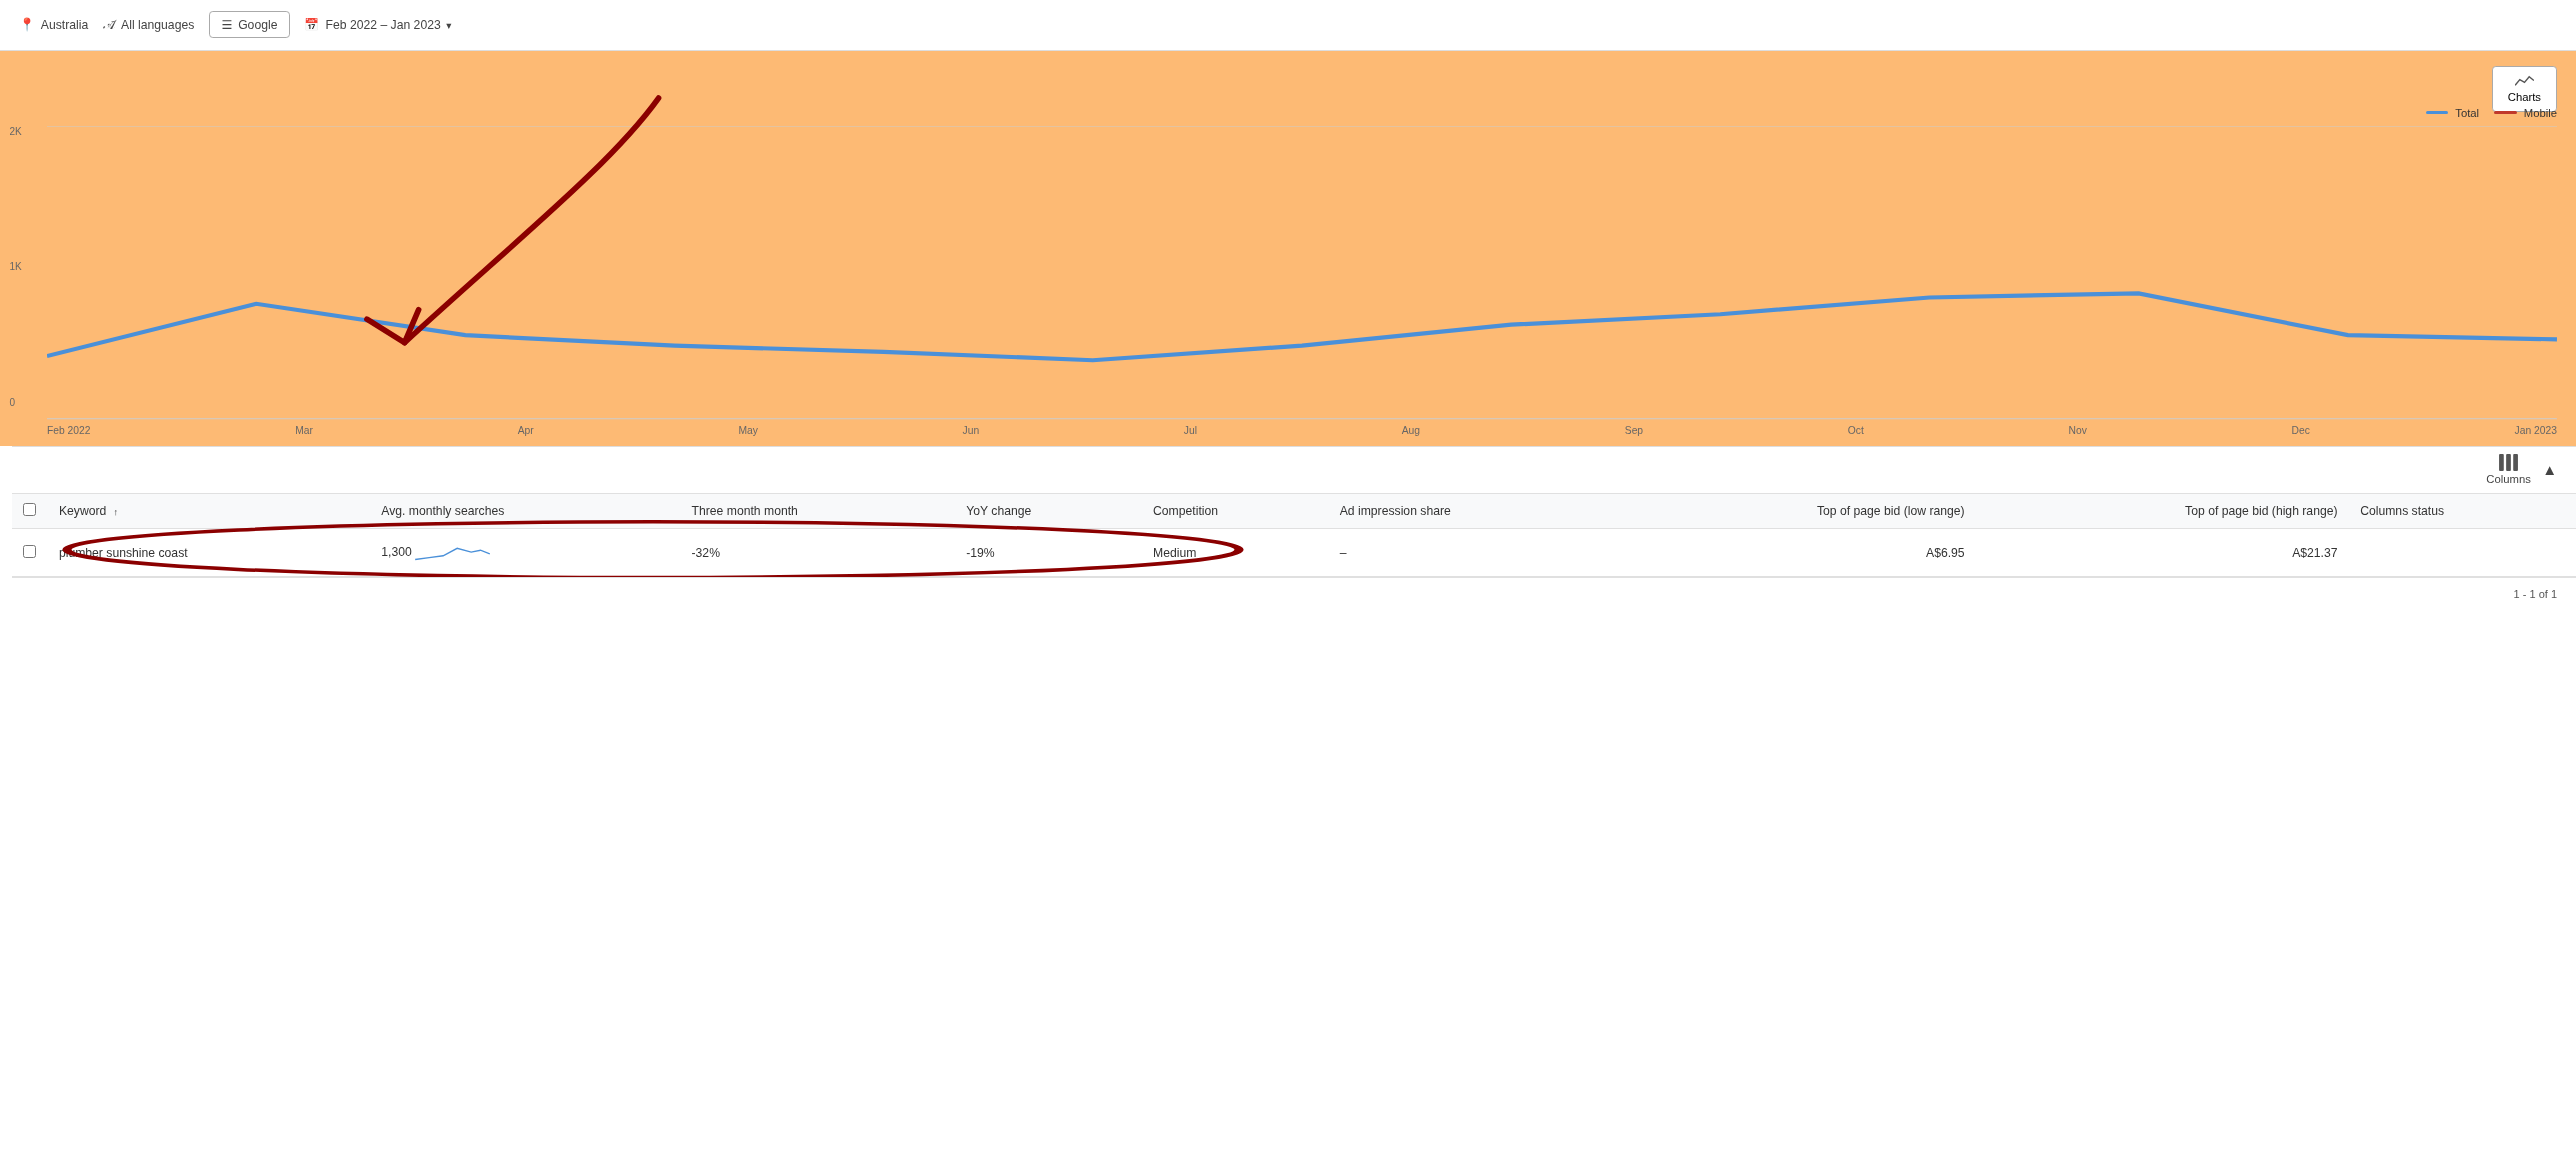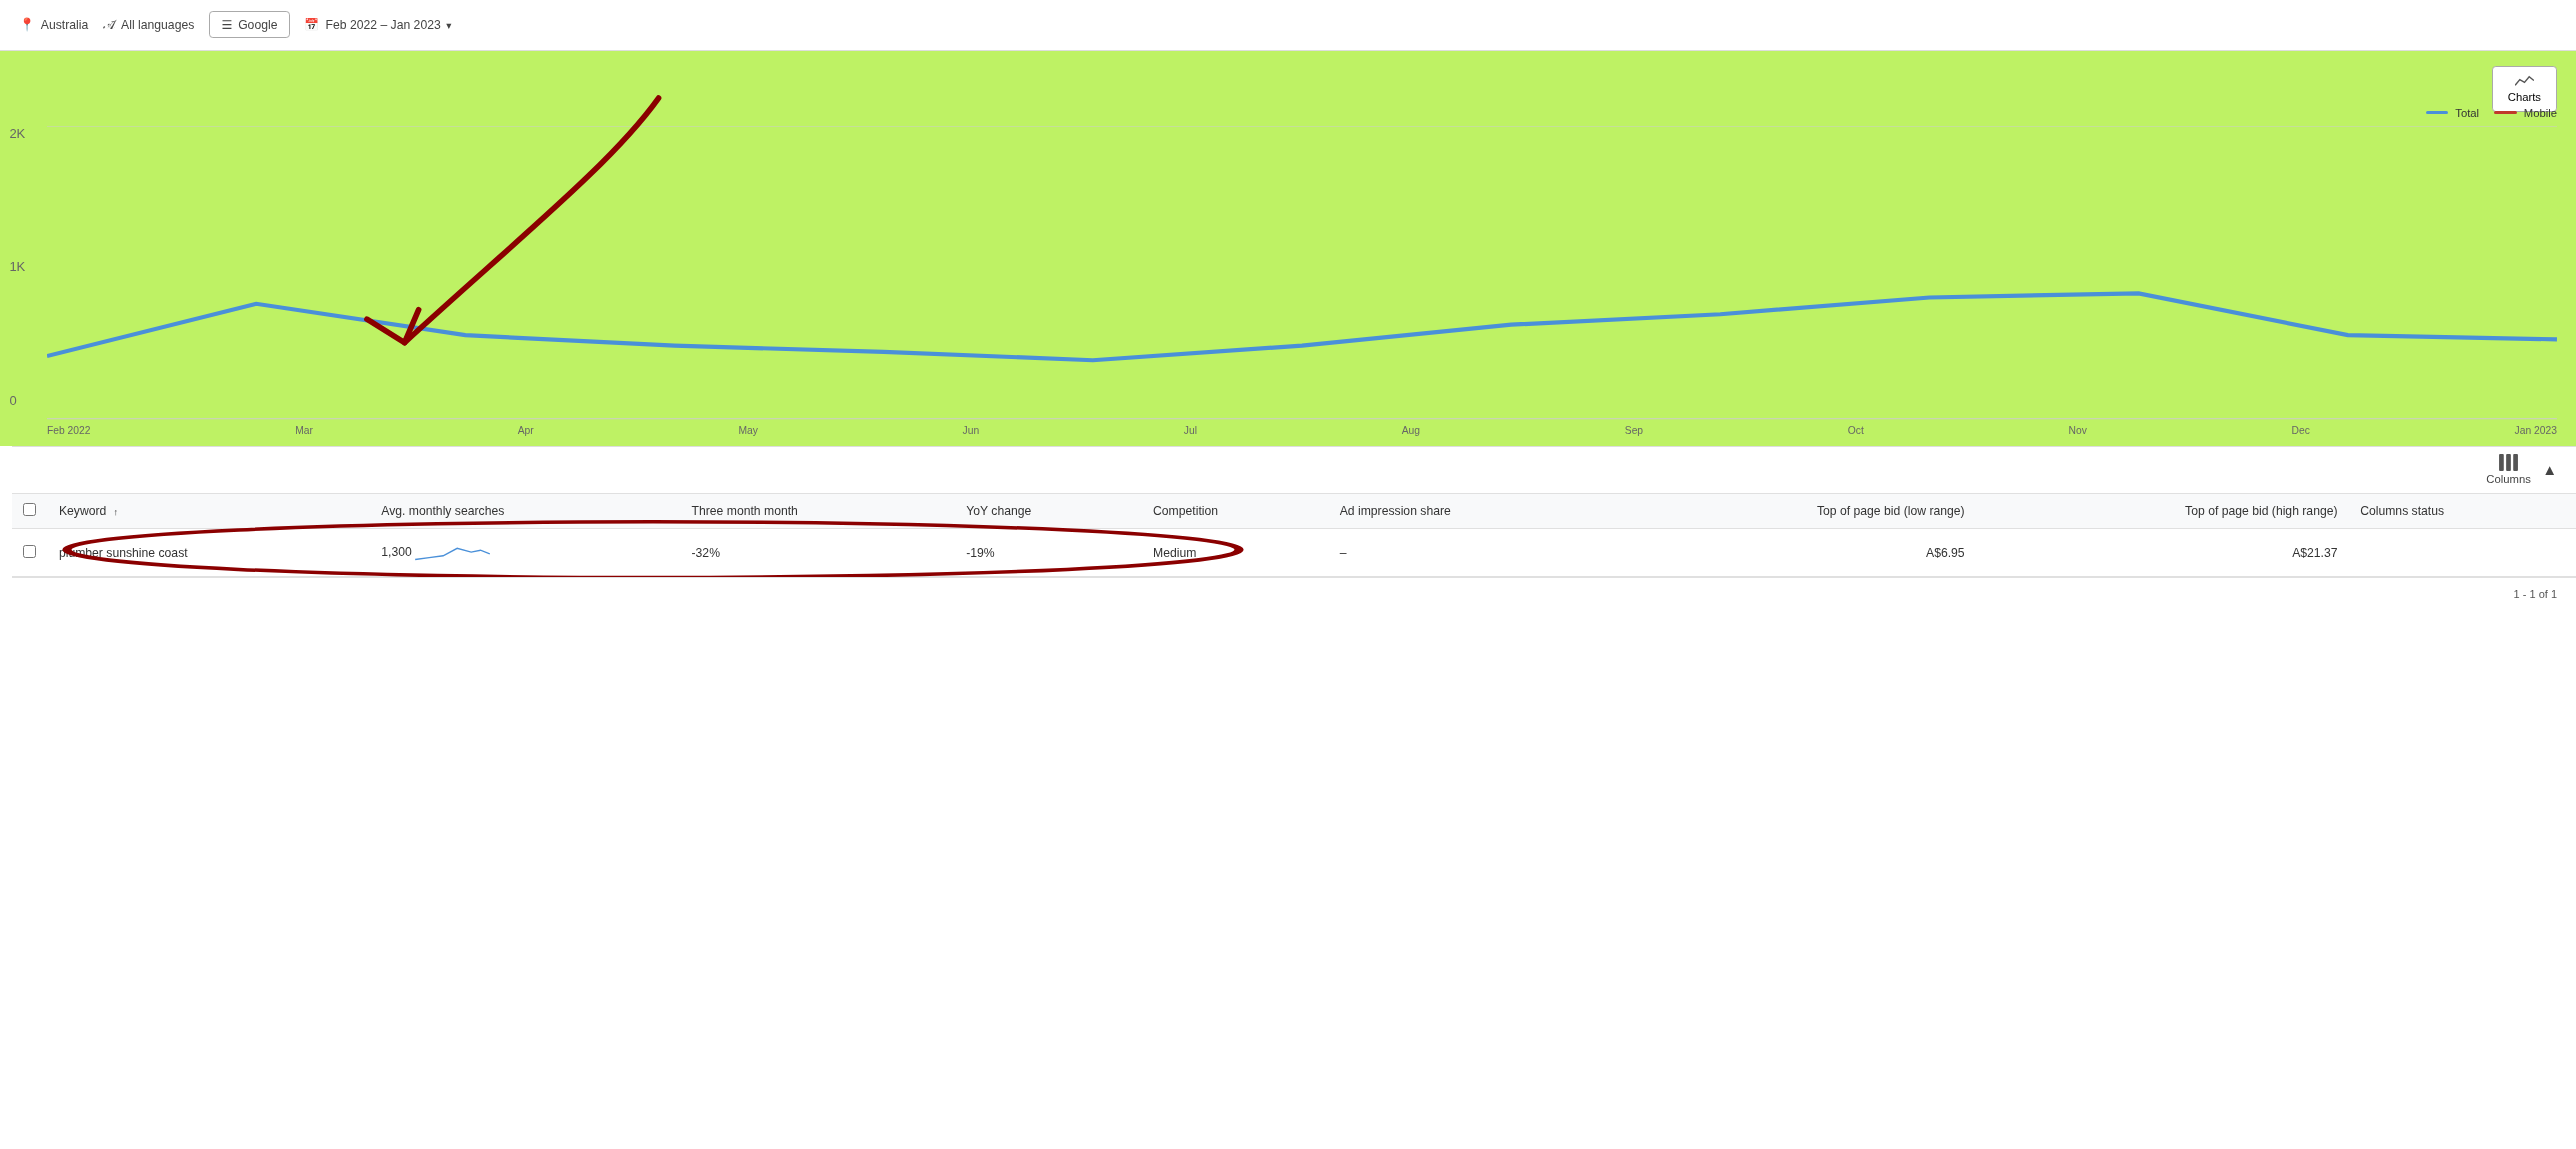--- a/index.html
+++ b/index.html
@@ -23,21 +23,21 @@
       cursor: pointer;
     }
 
     .filter-item.bordered {
       border: 0.9px solid #aaa;
       border-radius: 3.8px;
       padding: 5.6px 11.3px;
     }
 
     .chart-area {
-      background: #bef264;
+      background: #fdba74;
       position: relative;
       padding: 19px 19px 38px 47px;
       height: 395px;
       overflow: hidden;
     }
 
     .charts-button {
       position: absolute;
       top: 15px;
       right: 19px;
@@ -76,21 +76,21 @@
     }
 
     .y-axis-labels {
       position: absolute;
       left: 9.4px;
       top: 75px;
       bottom: 38px;
       display: flex;
       flex-direction: column;
       justify-content: space-between;
-      font-size: 13px;
+      font-size: 10px;
       color: #666;
     }
 
     .chart-svg {
       position: absolute;
       left: 47px;
       right: 19px;
       top: 75px;
       bottom: 38px;
     }

